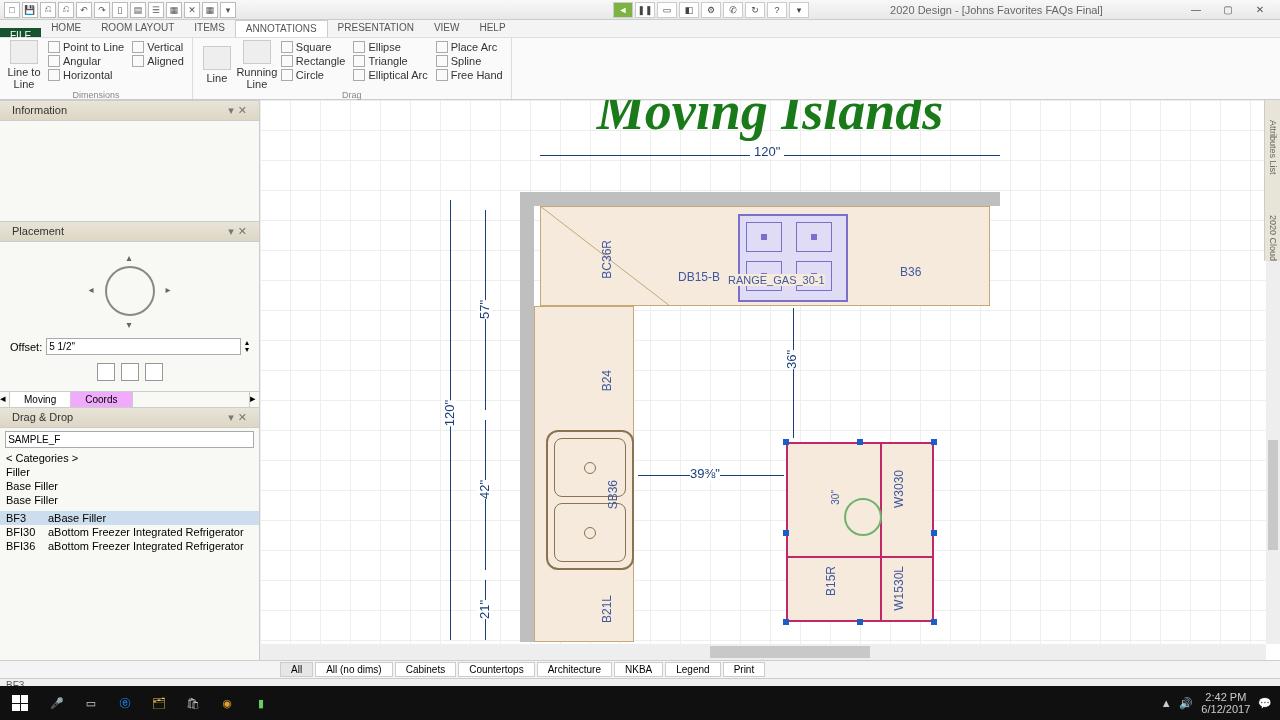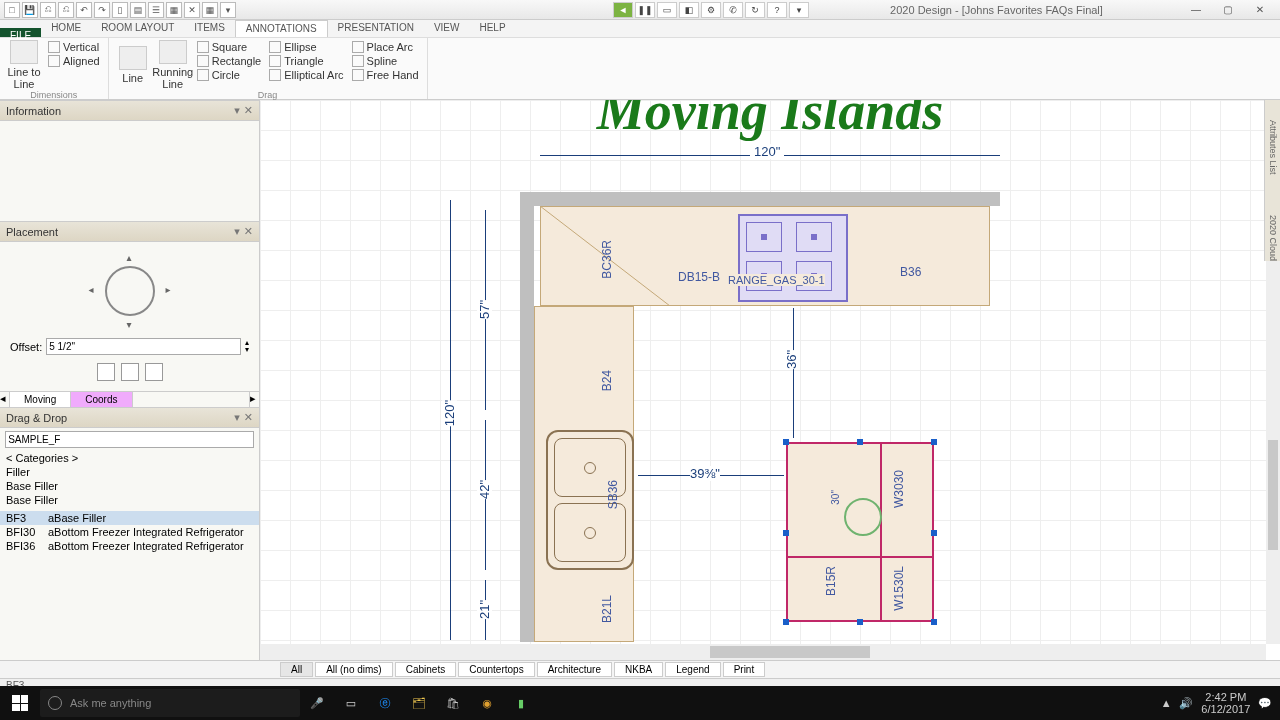--- a/index.html
+++ b/index.html
@@ -25,21 +25,21 @@
 .rgroup-label { text-align: center; font-size: 9px; color: #888; }
 .rbig { width: 36px; display: flex; flex-direction: column; align-items: center; justify-content: center; font-size: 9px; text-align: center; line-height: 1.1; color: #333; }
 .rbig-icon { width: 28px; height: 24px; background: #eee; border: 1px solid #ccc; margin-bottom: 2px; }
 .ritem { display: flex; align-items: center; font-size: 10px; color: #333; padding: 1px 2px; gap: 3px; white-space: nowrap; }
 .ricon { width: 12px; height: 12px; border: 1px solid #aaa; display: inline-block; }
 .rcol { display: flex; flex-direction: column; }
 .rrow { display: flex; gap: 4px; }
 
 .main { display: flex; height: 560px; }
 .side { width: 260px; border-right: 1px solid #ccc; background: #f8f8f4; display: flex; flex-direction: column; }
-.panel-header { background: linear-gradient(#e8e4d8,#ddd6c4); padding: 3px 6px; font-size: 11px; color: #333; display: flex; justify-content: space-between; align-items: center; border-top: 1px solid #ccc; border-bottom: 1px solid #ccc; }
+.panel-header { background: linear-gradient(#e8e4d8,#ddd6c4); padding: 3px 12px; font-size: 11px; color: #333; display: flex; justify-content: space-between; align-items: flex-start; border-top: 1px solid #ccc; border-bottom: 1px solid #ccc; }
 .panel-ctrl { display: flex; gap: 4px; color: #777; font-size: 9px; }
 .panel-body { padding: 6px; }
 .info-body { height: 100px; }
 
 .placement-wheel { width: 110px; height: 70px; margin: 8px auto; position: relative; }
 .wheel-circle { width: 50px; height: 50px; border: 2px solid #888; border-radius: 50%; position: absolute; left: 30px; top: 10px; }
 .wheel-arrow { position: absolute; font-size: 10px; color: #666; }
 .offset-row { display: flex; align-items: center; gap: 4px; padding: 4px; }
 .offset-row input { flex: 1; border: 1px solid #aaa; padding: 2px; font-size: 10px; }
 .p-btns { display: flex; justify-content: center; gap: 6px; padding: 4px; }
@@ -160,20 +160,34 @@
   <div class="rgroup">
     <div class="rrow">
       <div class="rbig">
           <div class="rbig-icon"></div>
           <span>Line
 to Line</span>
         </div>
       <div class="rcol">
         <div class="ritem">
             <span class="ricon"></span>
+            <span>Point to Line</span>
+          </div>
+        <div class="ritem">
+            <span class="ricon"></span>
+            <span>Angular</span>
+          </div>
+        <div class="ritem">
+            <span class="ricon"></span>
+            <span>Horizontal</span>
+          </div>
+      </div>
+      <div class="rcol">
+        <div class="ritem">
+            <span class="ricon"></span>
             <span>Vertical</span>
           </div>
         <div class="ritem">
             <span class="ricon"></span>
             <span>Aligned</span>
           </div>
       </div>
     </div>
     <div class="rgroup-label">Dimensions</div>
   </div>
@@ -431,24 +445,20 @@
 
 <div class="taskbar">
   <div class="startbtn">
       <div class="win-logo">
         <div></div>
         <div></div>
         <div></div>
         <div></div>
       </div>
     </div>
-  <div class="search">
-    <div class="search-circle"></div>
-    <span>Ask me anything</span>
-  </div>
   <div class="tb-icon">🎤</div>
   <div class="tb-icon">▭</div>
   <div class="tb-icon" style="color:#1e90ff">ⓔ</div>
   <div class="tb-icon" style="color:#f0c850">🗂</div>
   <div class="tb-icon">🛍</div>
   <div class="tb-icon" style="color:#e0a030">◉</div>
   <div class="tb-icon" style="color:#6c6">▮</div>
   <div class="tb-spacer"></div>
   <div class="tray">
     <span>▲</span>

